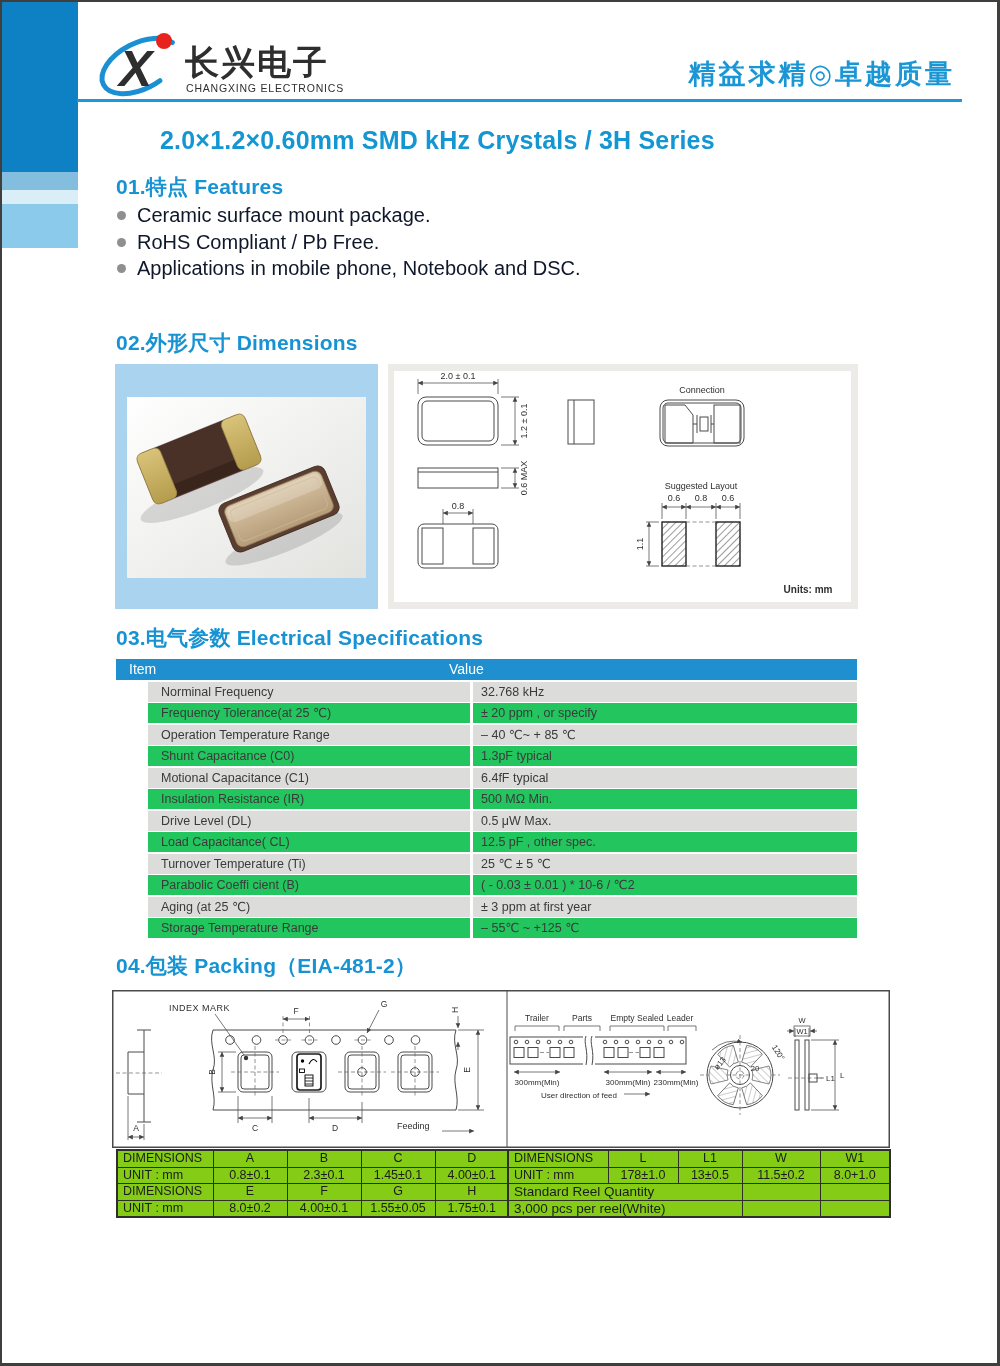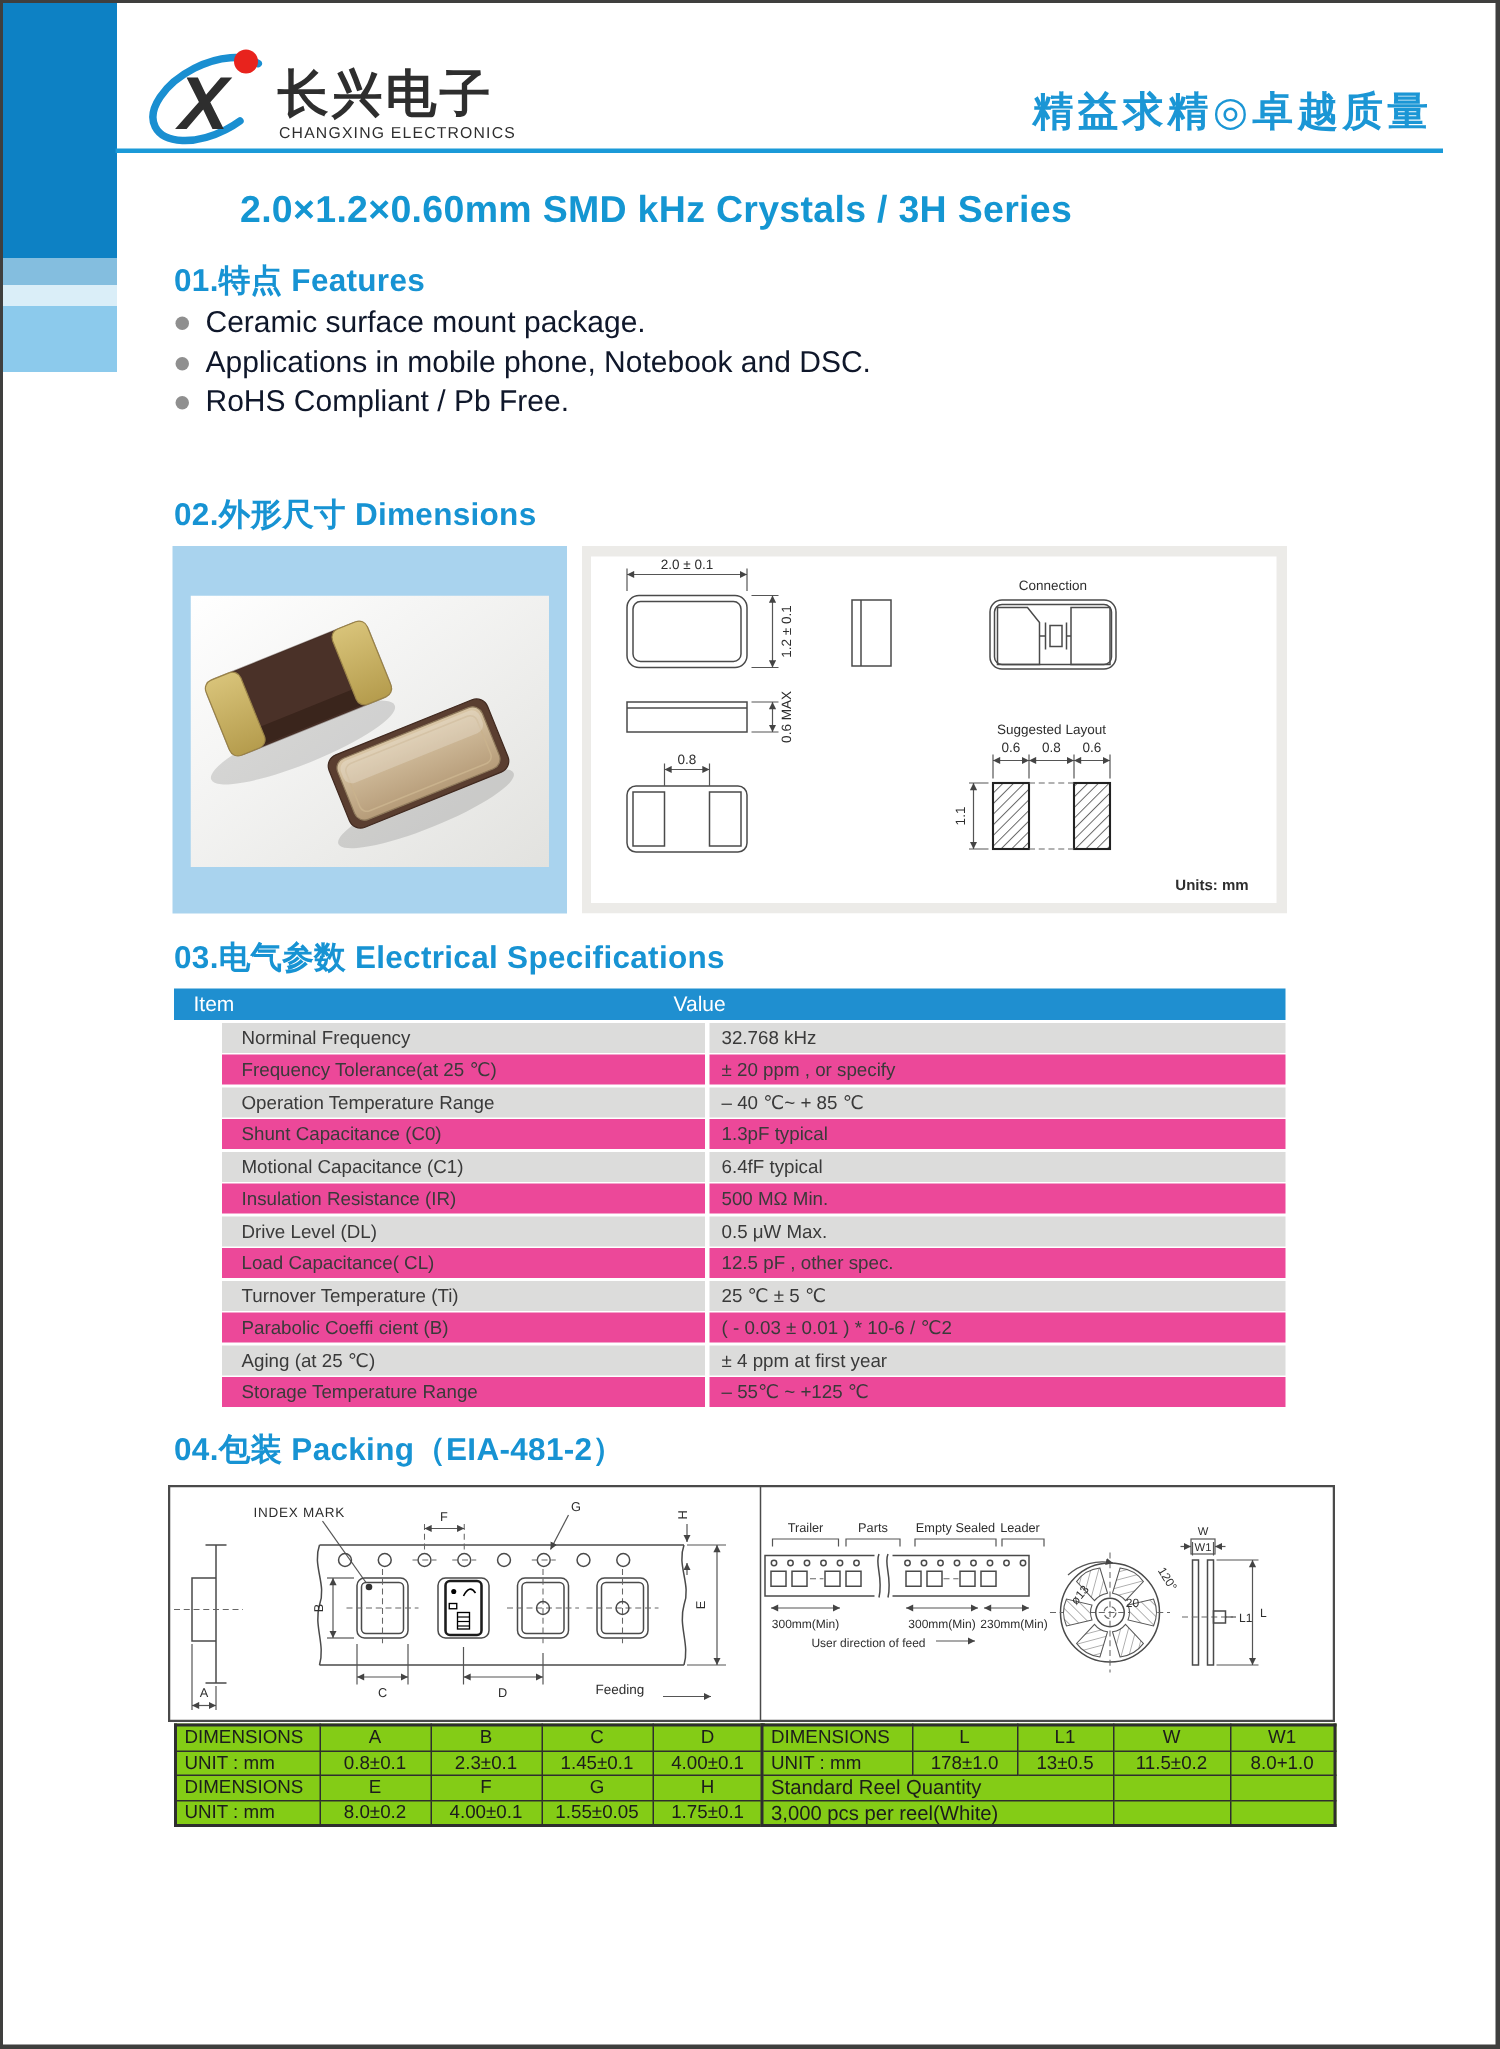--- a/index.html
+++ b/index.html
@@ -26,21 +26,21 @@
   .bullets li::before{content:"";position:absolute;left:1px;top:9px;width:9px;height:9px;border-radius:50%;background:#8f8f8f;}
   
   .photo-panel{position:absolute;left:113px;top:362px;width:263px;height:245px;background:#a9d3ee;}
   .photo-panel svg{position:absolute;left:12px;top:33px;}
   .draw-panel{position:absolute;left:386px;top:362px;width:470px;height:245px;}
   
   .spec{position:absolute;left:114px;top:657px;width:741px;}
   .spec-head{display:grid;grid-template-columns:325px 1fr;background:#1f8fd0;color:#fff;font-size:14px;height:21px;line-height:21px;}
   .spec-head .c1{padding-left:13px;} .spec-head .c2{padding-left:8px;}
   .spec-row{display:grid;grid-template-columns:322px 1fr;column-gap:3px;margin-top:1.5px;height:20px;line-height:20px;font-size:12.5px;color:#3a3a3a;padding-left:32px;}
-  .spec-row div{padding-left:13px;background:#ec4899;white-space:nowrap;overflow:hidden;}
+  .spec-row div{padding-left:13px;background:#22c55e;white-space:nowrap;overflow:hidden;}
   .spec-row div:last-child{padding-left:8px;}
   .spec-row:nth-of-type(even) div{background:#dcdcdb;}
   
   .pack-svg{position:absolute;left:110px;top:988px;}
   table.dimtab{position:absolute;border-collapse:collapse;table-layout:fixed;font-size:12.5px;color:#1c1c1c;background:#84cc16;border:2px solid #2e2e2e;}
   .dimtab td{border:1px solid #2e2e2e;height:15.5px;line-height:15.5px;text-align:center;padding:0 2px;white-space:nowrap;overflow:hidden;}
   .dimtab td.lbl{text-align:left;padding-left:5px;}
   .tab-abcd{left:114px;top:1147px;width:392px;}
   .tab-reel{left:505px;top:1147px;width:382px;}
   .dimtab td.wide{font-size:13.5px;}
@@ -72,22 +72,22 @@
     </svg>
   </div>
   <div class="tagline">精益求精◎卓越质量</div>
   <div class="hrule"></div>
 
   <div class="doc-title">2.0×1.2×0.60mm SMD kHz Crystals / 3H Series</div>
 
   <h2 class="sec h-feat">01.特点 Features</h2>
   <ul class="bullets">
     <li>Ceramic surface mount package.</li>
+    <li>RoHS Compliant / Pb Free.</li>
     <li>Applications in mobile phone, Notebook and DSC.</li>
-    <li>RoHS Compliant / Pb Free.</li>
   </ul>
 
   <h2 class="sec h-dim">02.外形尺寸 Dimensions</h2>
 
   <div class="photo-panel">
     <svg width="239" height="181" viewBox="0 0 239 181">
       <defs>
         <linearGradient id="pbg" x1="0" y1="0" x2="1" y2="1">
           <stop offset="0" stop-color="#ffffff"></stop>
             <stop offset="1" stop-color="#e2e2df"></stop>
@@ -253,21 +253,21 @@
     <div class="spec-row">
         <div>Turnover Temperature (Ti)</div>
         <div>25 ℃ ± 5 ℃</div>
       </div>
     <div class="spec-row">
         <div>Parabolic Coeffi cient (B)</div>
         <div>( - 0.03 ± 0.01 ) * 10-6 / ℃2</div>
       </div>
     <div class="spec-row">
         <div>Aging (at 25 ℃)</div>
-        <div>± 4 ppm at first year</div>
+        <div>± 3 ppm at first year</div>
       </div>
     <div class="spec-row">
         <div>Storage Temperature Range</div>
         <div>– 55℃ ~ +125 ℃</div>
       </div>
   </div>
 
   <h2 class="sec h-pack">04.包装 Packing（EIA-481-2）</h2>
 
   <svg class="pack-svg" width="778" height="158" viewBox="0 0 778 158">

